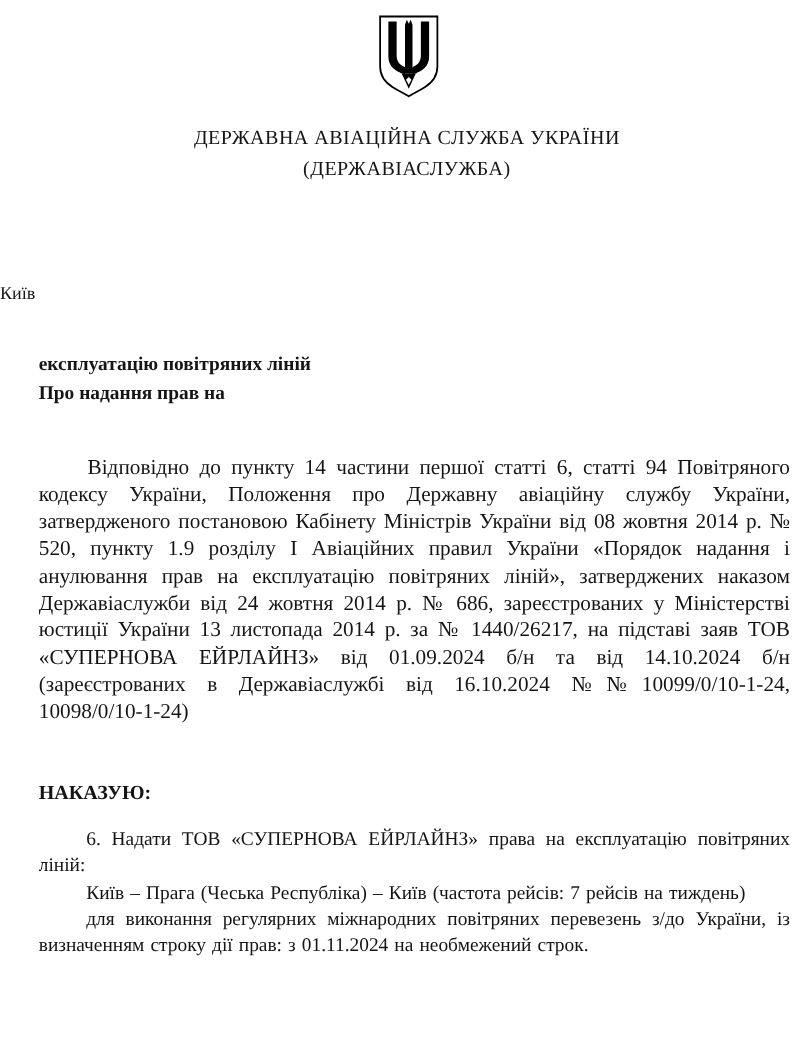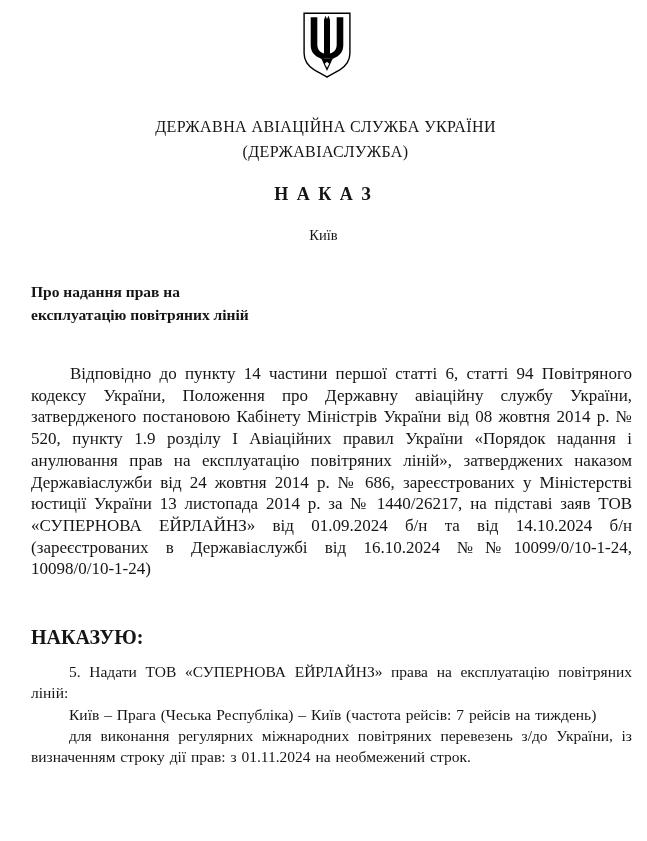--- a/index.html
+++ b/index.html
@@ -28,38 +28,37 @@
   }
   .org-name {
     position: absolute;
     top: 98px;
     left: 4px;
     right: 0;
     text-align: center;
     font-size: 16px;
     line-height: 25px;
     letter-spacing: 0.4px;
-    margin-top: 16px;
   }
   .doc-type {
     position: absolute;
     top: 184px;
     left: 0;
     right: 0;
     text-align: center;
     font-weight: bold;
     font-size: 18px;
     letter-spacing: 2px;
   }
   .city {
     position: absolute;
     top: 227px;
     left: 0;
     right: 0;
-    text-align: center;
+    text-align: left;
     font-size: 14.5px;
   }
   .subject {
     position: absolute;
     top: 280px;
     left: 31px;
     font-weight: bold;
     font-size: 15.5px;
     line-height: 23px;
   }
@@ -72,21 +71,21 @@
     line-height: 21.7px;
     text-align: justify;
     text-indent: 39px;
     word-spacing: 1px;
   }
   .resolve-heading {
     position: absolute;
     top: 626px;
     left: 31px;
     font-weight: bold;
-    font-size: 20px;
+    font-size: 16px;
   }
   .order-block {
     position: absolute;
     top: 661px;
     left: 31px;
     width: 601px;
     font-size: 15.5px;
     line-height: 21.3px;
   }
   .order-block p {
@@ -115,32 +114,31 @@
         <path d="M27.5 60 L30 64.5 L32.5 60 L30 57.5 Z" fill="#ffffff"></path>
       </g>
     </svg>
   </div>
 
   <div class="org-name">
     <div>ДЕРЖАВНА АВІАЦІЙНА СЛУЖБА УКРАЇНИ</div>
     <div>(ДЕРЖАВІАСЛУЖБА)</div>
   </div>
 
-  <div class="doc-type">Н А К А З</div>
 
   <div class="city">Київ</div>
 
   <div class="subject">
+    <div>експлуатацію повітряних ліній</div>
     <div>Про надання прав на</div>
-    <div>експлуатацію повітряних ліній</div>
   </div>
 
   <div class="preamble">Відповідно до пункту 14 частини першої статті 6, статті 94 Повітряного кодексу України, Положення про Державну авіаційну службу України, затвердженого постановою Кабінету Міністрів України від 08 жовтня 2014 р. № 520, пункту 1.9 розділу І Авіаційних правил України «Порядок надання і анулювання прав на експлуатацію повітряних ліній», затверджених наказом Державіаслужби від 24 жовтня 2014 р. № 686, зареєстрованих у Міністерстві юстиції України 13 листопада 2014 р. за № 1440/26217, на підставі заяв ТОВ «СУПЕРНОВА ЕЙРЛАЙНЗ» від 01.09.2024 б/н та від 14.10.2024 б/н (зареєстрованих в Державіаслужбі від 16.10.2024 №№10099/0/10-1-24, 10098/0/10-1-24)</div>
 
   <div class="resolve-heading">НАКАЗУЮ:</div>
 
   <div class="order-block">
-    <p>5. Надати ТОВ «СУПЕРНОВА ЕЙРЛАЙНЗ» права на експлуатацію повітряних ліній:</p>
+    <p>6. Надати ТОВ «СУПЕРНОВА ЕЙРЛАЙНЗ» права на експлуатацію повітряних ліній:</p>
     <p>Київ – Прага (Чеська Республіка) – Київ (частота рейсів: 7 рейсів на тиждень)</p>
     <p>для виконання регулярних міжнародних повітряних перевезень з/до України, із визначенням строку дії прав: з 01.11.2024 на необмежений строк.</p>
   </div>
 
 </div>
 
 </body></html>

